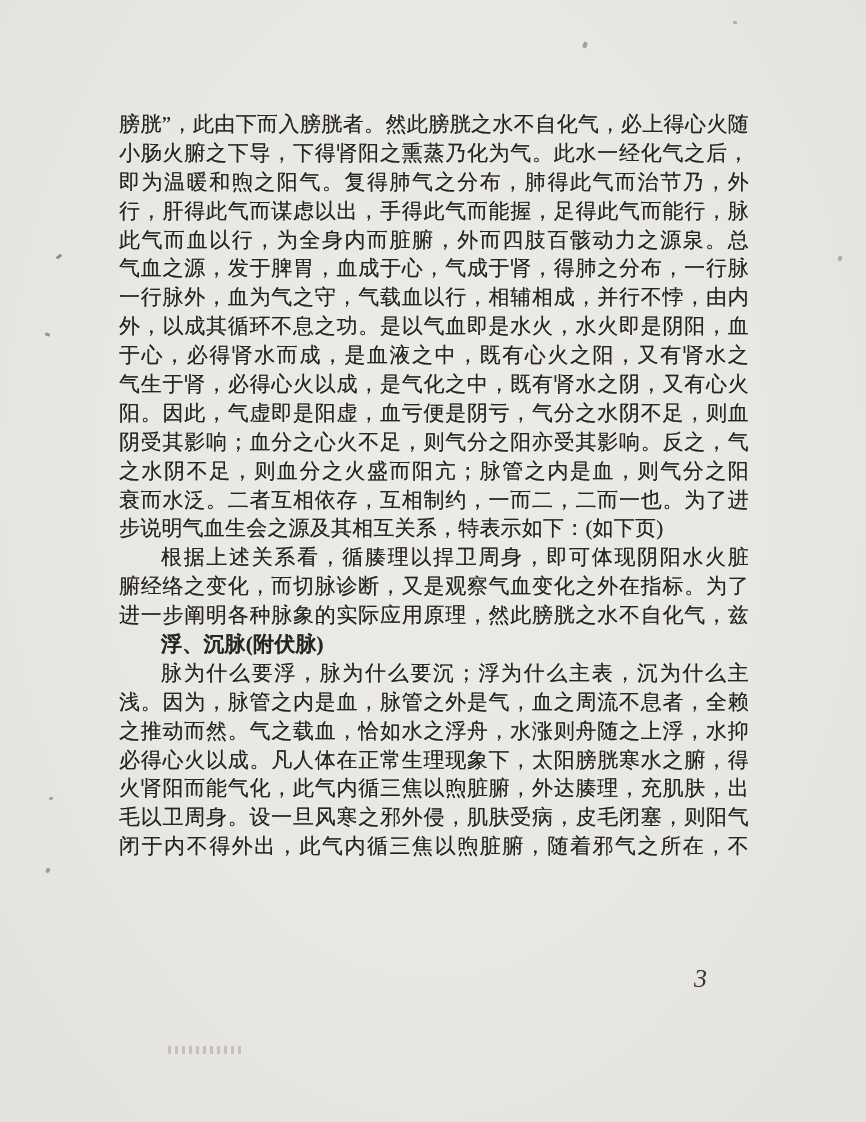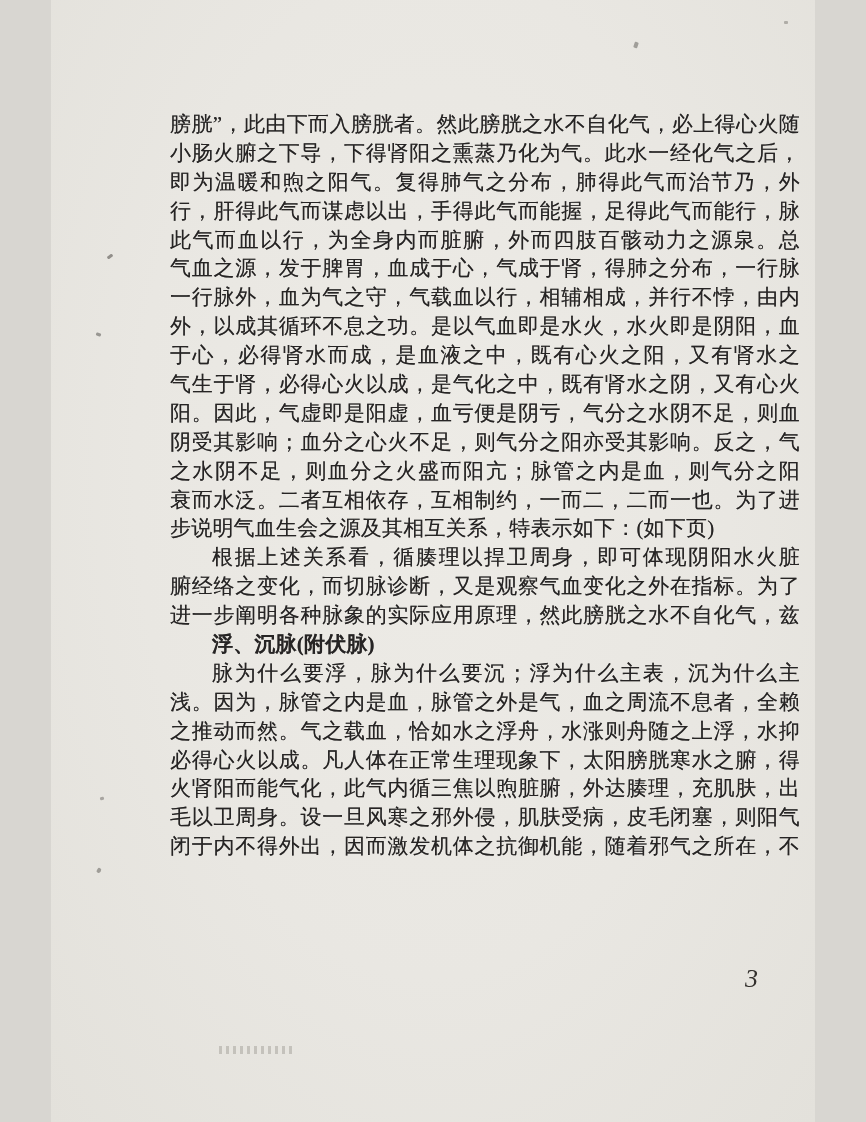--- a/index.html
+++ b/index.html
@@ -1,18 +1,18 @@
 <!DOCTYPE html>
 <html><head>
 <meta charset="utf-8">
 <style>
   html, body { margin: 0; padding: 0; background: #d8d6d1; }
   .page {
     position: relative;
-    width: 764px;
+    width: 866px;
     height: 1122px;
     margin: 0 auto;
     background: radial-gradient(ellipse at 50% 42%, #edebe6 0%, #e9e7e2 55%, #e3e1db 100%);
     overflow: hidden;
     font-family: "Liberation Serif", "DejaVu Serif", serif;
     color: #262424;
   }
   .text-block {
     position: absolute;
     left: 119px;
@@ -101,21 +101,21 @@
     <p class="line fill">进一步阐明各种脉象的实际应用原理，然此膀胱之水不自化气，兹就</p>
 
     <h2 class="line heading">浮、沉脉(附伏脉)</h2>
 
     <p class="line fill indent">脉为什么要浮，脉为什么要沉；浮为什么主表，沉为什么主里，</p>
     <p class="line fill">浅。因为，脉管之内是血，脉管之外是气，血之周流不息者，全赖气</p>
     <p class="line fill">之推动而然。气之载血，恰如水之浮舟，水涨则舟随之上浮，水抑则</p>
     <p class="line fill">必得心火以成。凡人体在正常生理现象下，太阳膀胱寒水之腑，得心</p>
     <p class="line fill">火肾阳而能气化，此气内循三焦以煦脏腑，外达腠理，充肌肤，出皮</p>
     <p class="line fill">毛以卫周身。设一旦风寒之邪外侵，肌肤受病，皮毛闭塞，则阳气壅</p>
-    <p class="line fill">闭于内不得外出，因而激发机体之抗御机能，随着邪气之所在，不</p>
+    <p class="line fill">闭于内不得外出，此气内循三焦以煦脏腑，随着邪气之所在，不</p>
   </main>
 
   <div class="page-number">3</div>
 
   <span class="speck s1"></span>
   <span class="speck s2"></span>
   <span class="speck s3"></span>
   <span class="speck s4"></span>
   <span class="speck s5"></span>
   <span class="speck s6"></span>

